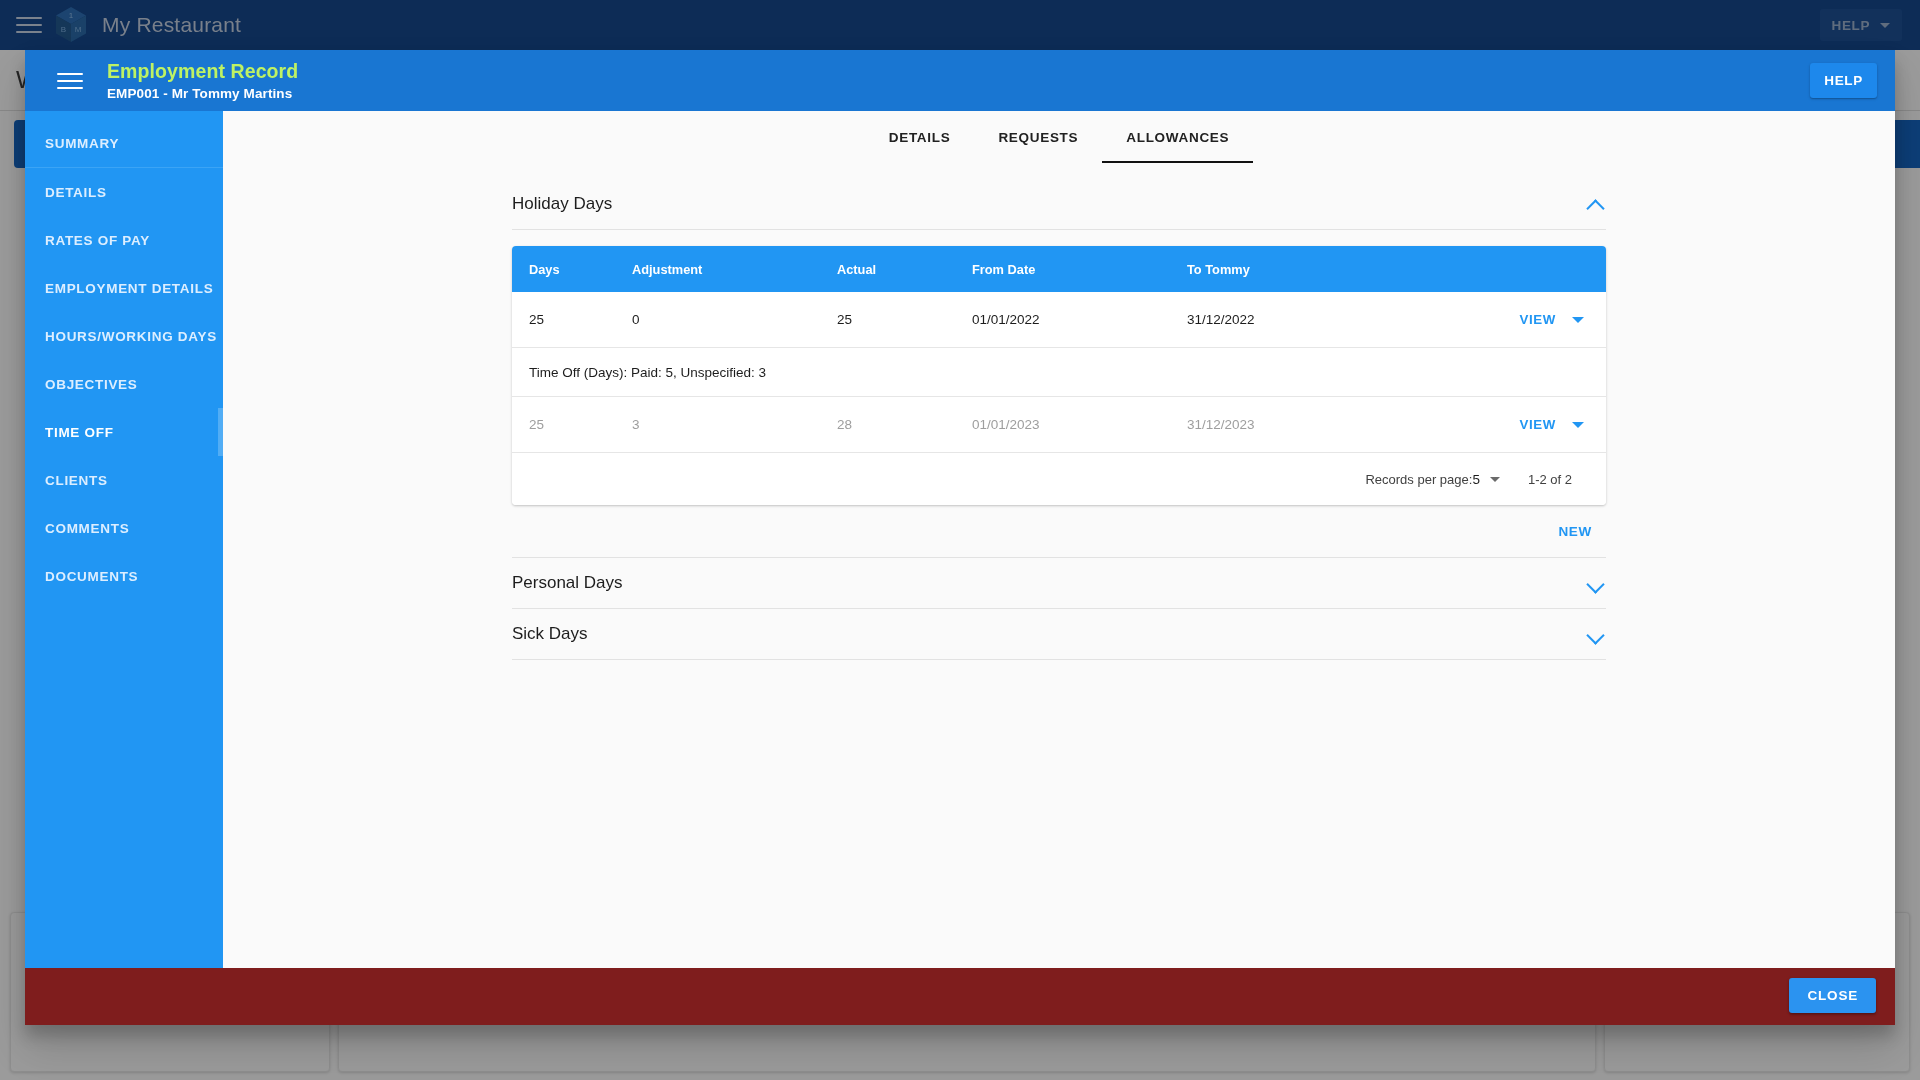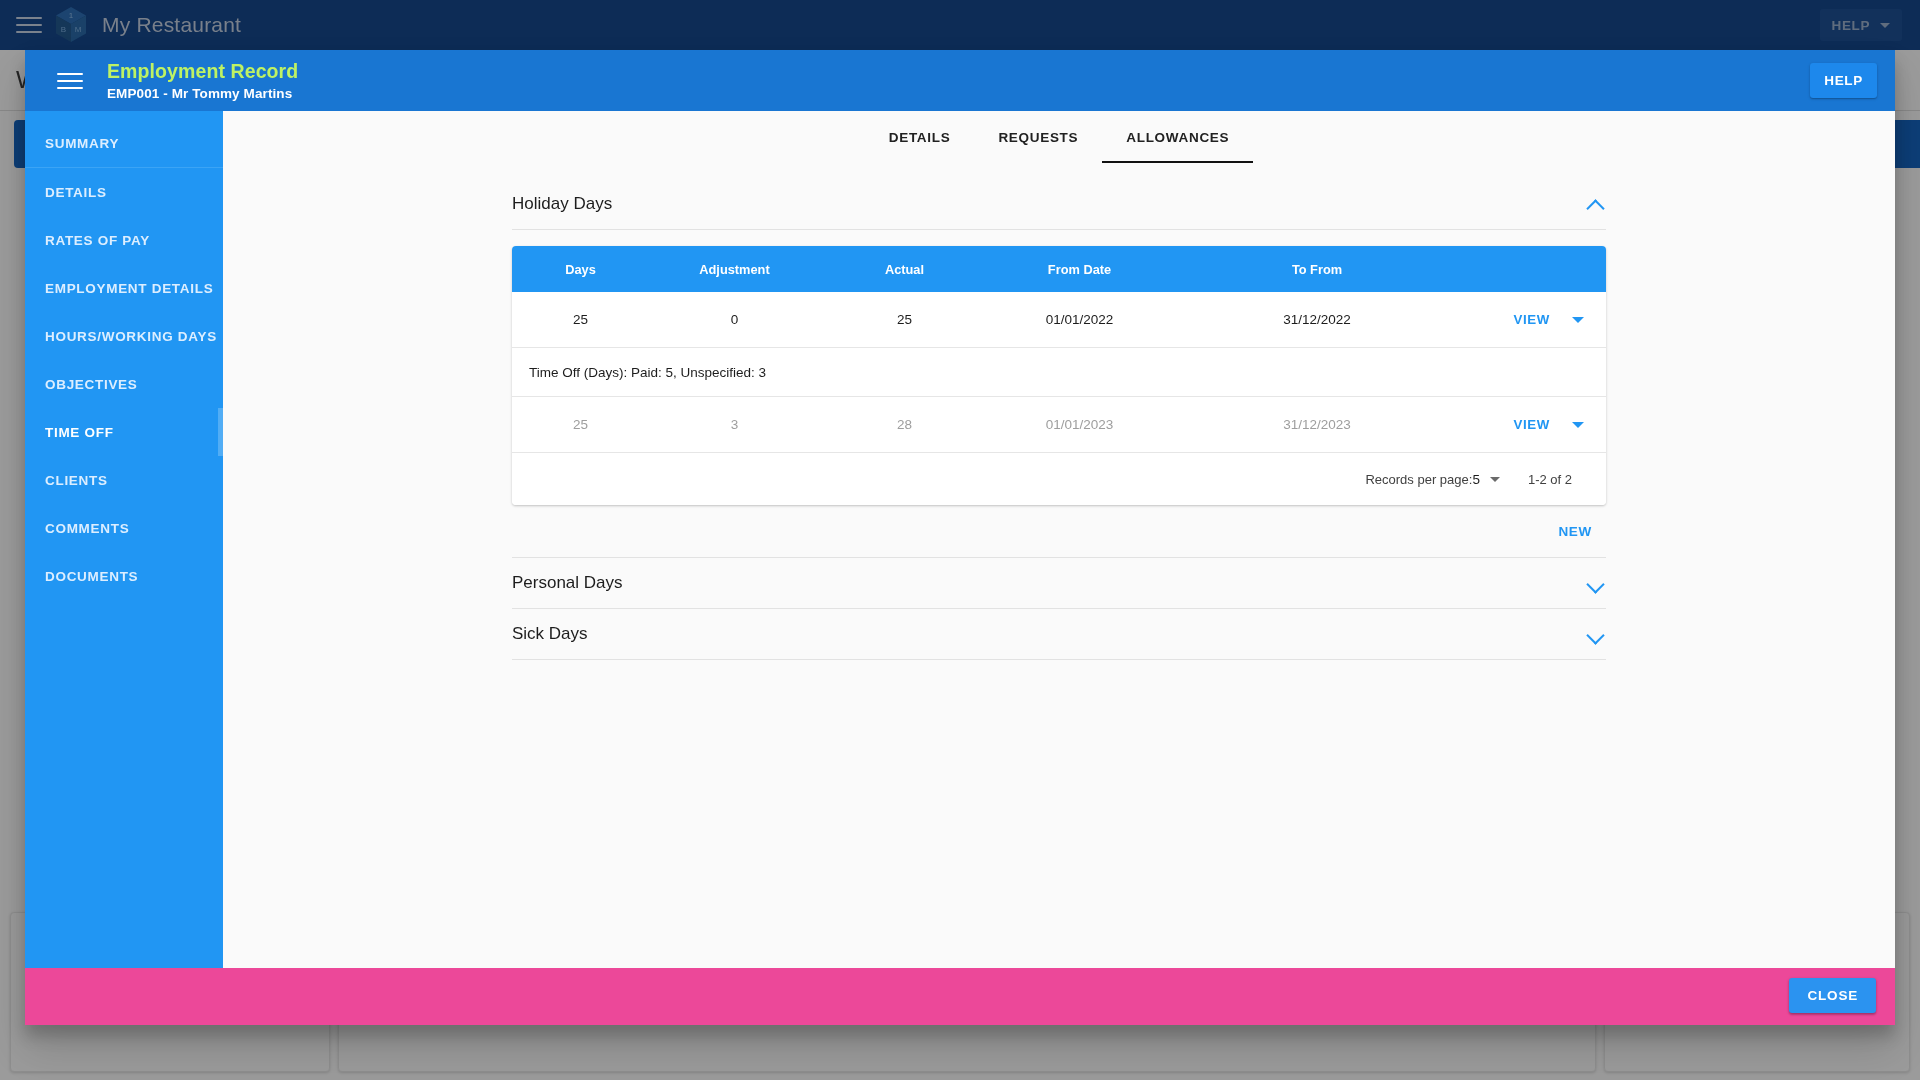--- a/index.html
+++ b/index.html
@@ -85,21 +85,21 @@
   .dlg-sub   { color: #fff; font-size: 13.5px; font-weight: 700; letter-spacing: .1px; }
   #dialog-help {
     position: absolute; right: 18px; top: 13px;
     height: 35px; padding: 0 14px; border-radius: 3px;
     display: flex; align-items: center;
     color: #fff; font-size: 13.5px; font-weight: 700; letter-spacing: .7px;
     background: #1d88ec; cursor: pointer;
     box-shadow: 0 1px 3px rgba(0,0,0,.2), 0 1px 1px rgba(0,0,0,.14);
   }
 
-  #dialog-body { flex: 1 1 auto; display: flex; min-height: 0; background: #84cc16; text-align: center; }
+  #dialog-body { flex: 1 1 auto; display: flex; min-height: 0; background: #84cc16; }
 
   
   #sidebar {
     flex: 0 0 198px; background: #2196f3; position: relative;
     padding-top: 9px;
   }
   .nav-item {
     height: 48px; display: flex; align-items: center; padding-left: 20px;
     color: #dceeff; font-size: 13.5px; font-weight: 700; letter-spacing: .7px;
     cursor: pointer; position: relative;
@@ -166,21 +166,21 @@
   }
   .trow.muted { color: #9e9e9e; }
   .trow.expansion-detail {
     height: 49px; font-size: 13.5px; color: #1d1d1d; padding-left: 17px;
   }
   .c-days   { width: 120px; padding-left: 17px; }
   .c-adj    { width: 205px; }
   .c-act    { width: 135px; }
   .c-from   { width: 215px; }
   .c-to     { width: 260px; }
-  .c-act-btns { flex: 1 1 auto; display: flex; align-items: center; justify-content: flex-end; padding-right: 14px; gap: 22px; }
+  .c-act-btns { flex: 1 1 auto; display: flex; align-items: center; justify-content: flex-end; padding-right: 14px; gap: 16px; }
   .view-link { color: #2196f3; font-size: 13.3px; font-weight: 700; letter-spacing: .6px; cursor: pointer; }
   .row-caret {
     width: 0; height: 0; border-left: 6px solid transparent;
     border-right: 6px solid transparent; border-top: 6px solid #2196f3; cursor: pointer;
     margin-right: 8px;
   }
 
   .paginator {
     height: 52px; display: flex; align-items: center; justify-content: flex-end;
     padding-right: 14px; gap: 0px; font-size: 13px; color: #414141; background: #fff;
@@ -191,21 +191,21 @@
     width: 0; height: 0; border-left: 5px solid transparent;
     border-right: 5px solid transparent; border-top: 5px solid #6a6a6a; cursor: pointer;
     margin-right: 28px;
   }
   .pg-range { font-size: 13px; color: #414141; margin-right: 20px; }
 
   .new-row { height: 52px; display: flex; align-items: center; justify-content: flex-end; }
   .new-link { color: #2196f3; font-size: 13.5px; font-weight: 700; letter-spacing: .7px; cursor: pointer; padding-right: 14px; }
 
   #dialog-footer {
-    flex: 0 0 57px; background: #ec4899; position: relative;
+    flex: 0 0 57px; background: #7f1d1d; position: relative;
   }
   #close-button {
     position: absolute; right: 19px; top: 10px;
     height: 35px; padding: 0 18px; border-radius: 3px;
     display: flex; align-items: center; justify-content: center;
     background: #2b93f0; color: #fff; font-size: 13.5px; font-weight: 700; letter-spacing: .8px;
     cursor: pointer;
     box-shadow: 0 1px 3px rgba(0,0,0,.25), 0 2px 2px rgba(0,0,0,.14);
   }
 </style>
@@ -324,21 +324,21 @@
             <div class="chev up"></div>
           </div>
           <div class="exp-rule"></div>
 
           <div class="table-card">
             <div class="thead">
               <div class="c-days">Days</div>
               <div class="c-adj">Adjustment</div>
               <div class="c-act">Actual</div>
               <div class="c-from">From Date</div>
-              <div class="c-to">To From</div>
+              <div class="c-to">To Tommy</div>
               <div class="c-act-btns"></div>
             </div>
 
             <div class="trow">
               <div class="c-days">25</div>
               <div class="c-adj">0</div>
               <div class="c-act">25</div>
               <div class="c-from">01/01/2022</div>
               <div class="c-to">31/12/2022</div>
               <div class="c-act-btns">

